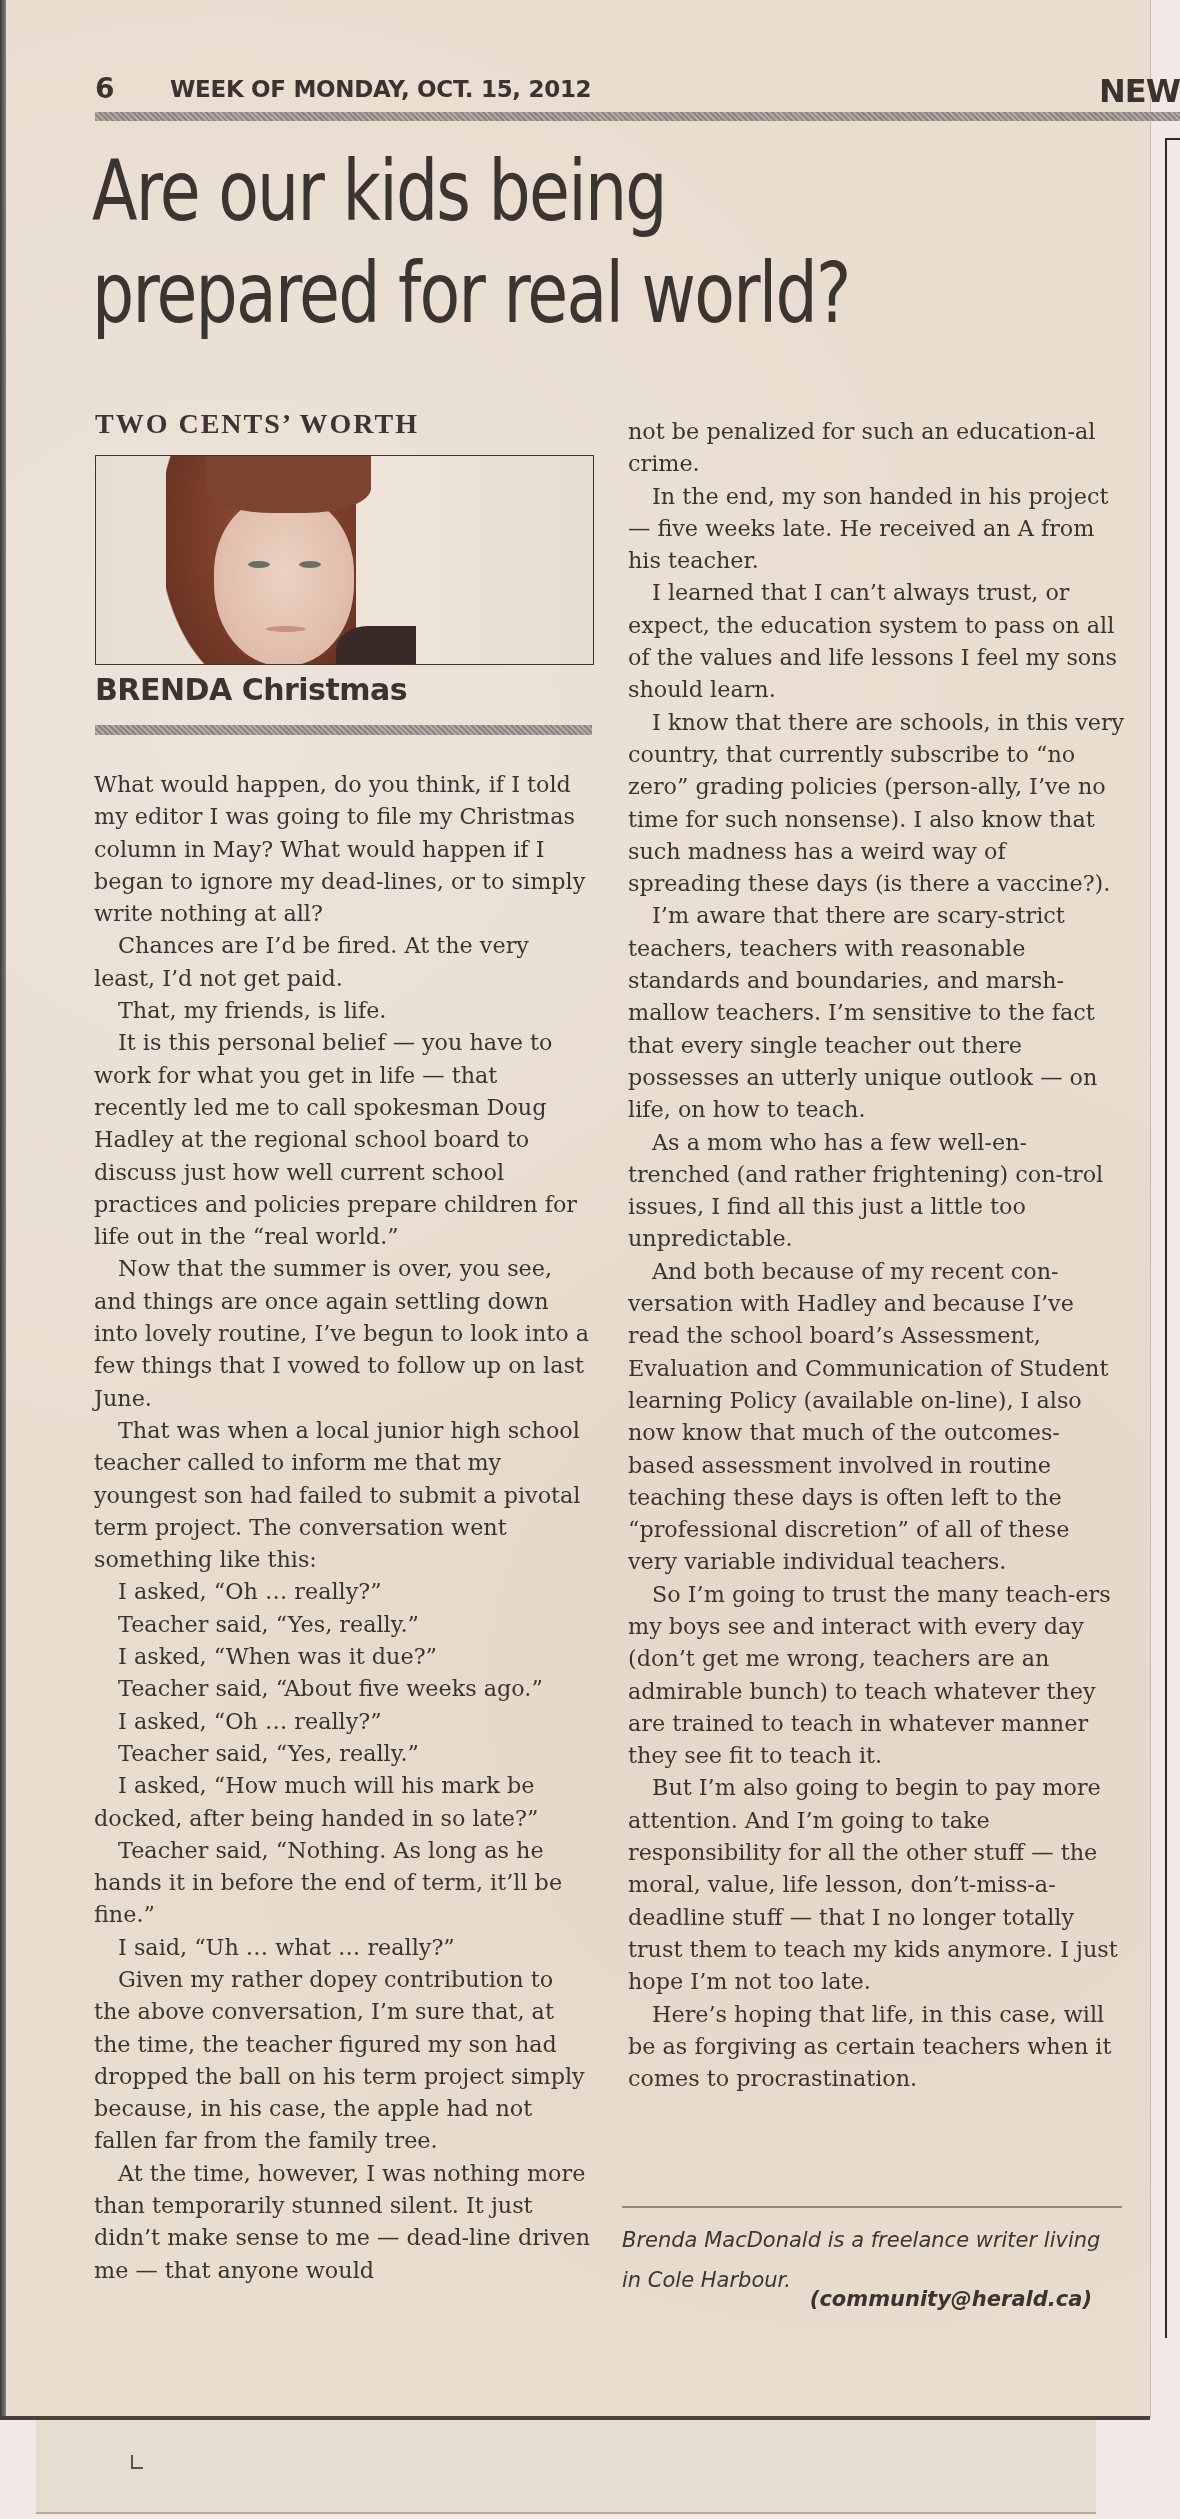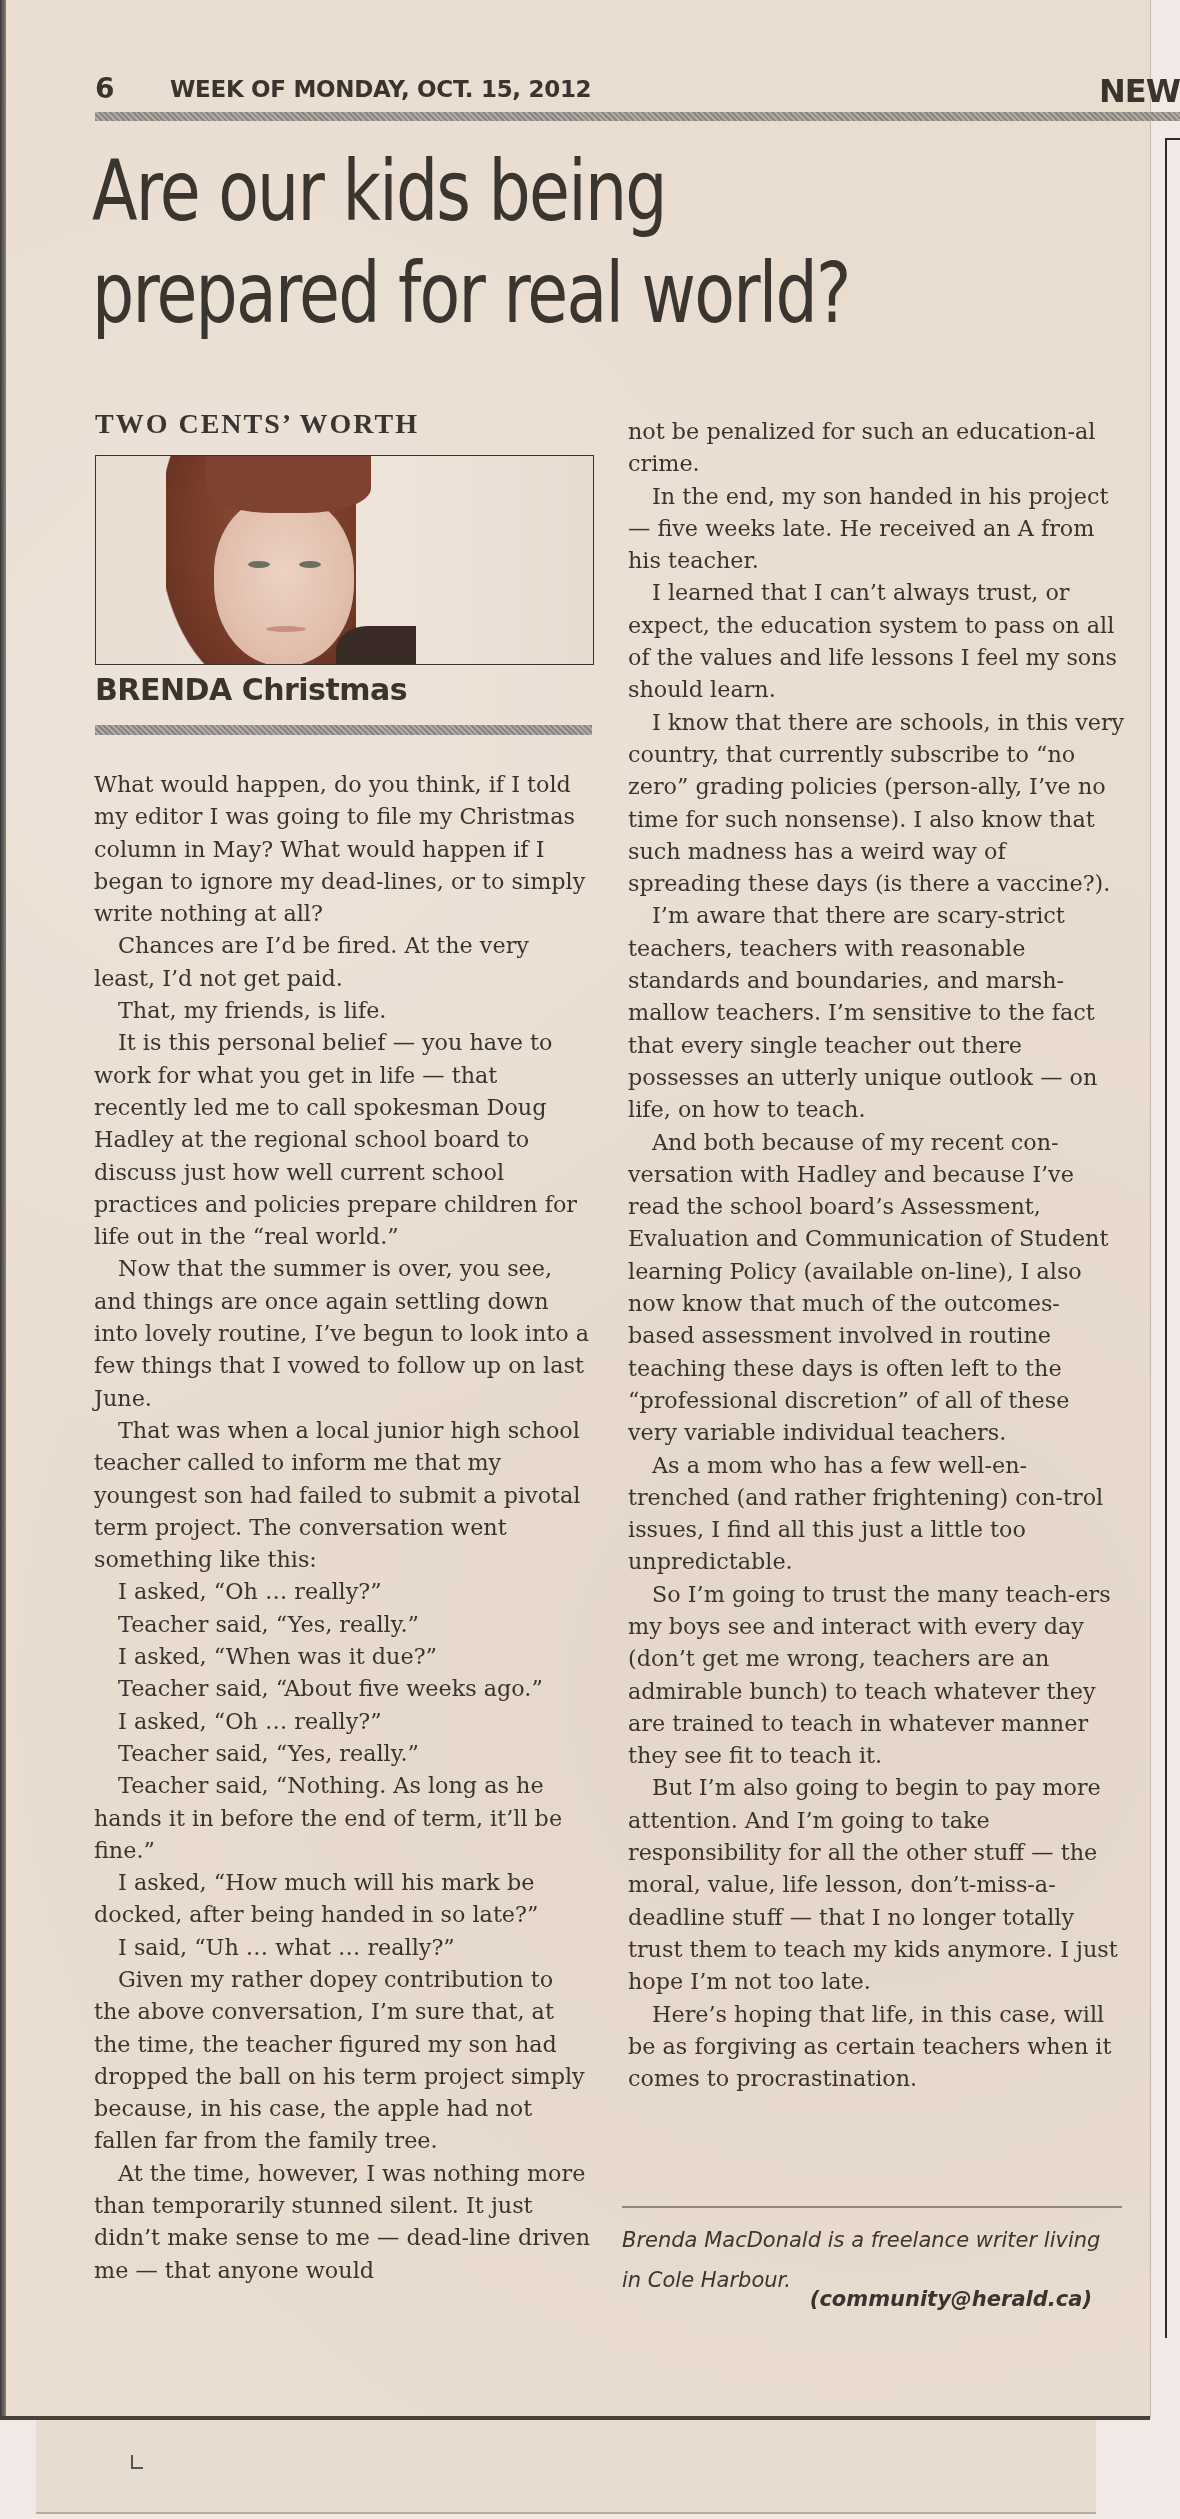--- a/index.html
+++ b/index.html
@@ -149,35 +149,35 @@
     <p>That, my friends, is life.</p>
     <p>It is this personal belief — you have to work for what you get in life — that recently led me to call spokesman Doug Hadley at the regional school board to discuss just how well current school practices and policies prepare children for life out in the “real world.”</p>
     <p>Now that the summer is over, you see, and things are once again settling down into lovely routine, I’ve begun to look into a few things that I vowed to follow up on last June.</p>
     <p>That was when a local junior high school teacher called to inform me that my youngest son had failed to submit a pivotal term project. The conversation went something like this:</p>
     <p>I asked, “Oh … really?”</p>
     <p>Teacher said, “Yes, really.”</p>
     <p>I asked, “When was it due?”</p>
     <p>Teacher said, “About five weeks ago.”</p>
     <p>I asked, “Oh … really?”</p>
     <p>Teacher said, “Yes, really.”</p>
+    <p>I asked, “How much will his mark be docked, after being handed in so late?”</p>
     <p>Teacher said, “Nothing. As long as he hands it in before the end of term, it’ll be fine.”</p>
-    <p>I asked, “How much will his mark be docked, after being handed in so late?”</p>
     <p>I said, “Uh … what … really?”</p>
     <p>Given my rather dopey contribution to the above conversation, I’m sure that, at the time, the teacher figured my son had dropped the ball on his term project simply because, in his case, the apple had not fallen far from the family tree.</p>
     <p>At the time, however, I was nothing more than temporarily stunned silent. It just didn’t make sense to me — dead-line driven me — that anyone would</p>
   </div>
 
   <div class="col col-right">
     <p class="no-indent">not be penalized for such an education-al crime.</p>
     <p>In the end, my son handed in his project — five weeks late. He received an A from his teacher.</p>
     <p>I learned that I can’t always trust, or expect, the education system to pass on all of the values and life lessons I feel my sons should learn.</p>
     <p>I know that there are schools, in this very country, that currently subscribe to “no zero” grading policies (person-ally, I’ve no time for such nonsense). I also know that such madness has a weird way of spreading these days (is there a vaccine?).</p>
     <p>I’m aware that there are scary-strict teachers, teachers with reasonable standards and boundaries, and marsh-mallow teachers. I’m sensitive to the fact that every single teacher out there possesses an utterly unique outlook — on life, on how to teach.</p>
+    <p>As a mom who has a few well-en-trenched (and rather frightening) con-trol issues, I find all this just a little too unpredictable.</p>
     <p>And both because of my recent con-versation with Hadley and because I’ve read the school board’s Assessment, Evaluation and Communication of Student learning Policy (available on-line), I also now know that much of the outcomes-based assessment involved in routine teaching these days is often left to the “professional discretion” of all of these very variable individual teachers.</p>
-    <p>As a mom who has a few well-en-trenched (and rather frightening) con-trol issues, I find all this just a little too unpredictable.</p>
     <p>So I’m going to trust the many teach-ers my boys see and interact with every day (don’t get me wrong, teachers are an admirable bunch) to teach whatever they are trained to teach in whatever manner they see fit to teach it.</p>
     <p>But I’m also going to begin to pay more attention. And I’m going to take responsibility for all the other stuff — the moral, value, life lesson, don’t-miss-a-deadline stuff — that I no longer totally trust them to teach my kids anymore. I just hope I’m not too late.</p>
     <p>Here’s hoping that life, in this case, will be as forgiving as certain teachers when it comes to procrastination.</p>
   </div>
 
   <div class="tag-rule"></div>
   <div class="tagline">Brenda MacDonald is a freelance writer living in Cole Harbour.</div>
   <div class="tag-email">(community@herald.ca)</div>
 </div>
 <div class="page-bottom-shadow"></div>

